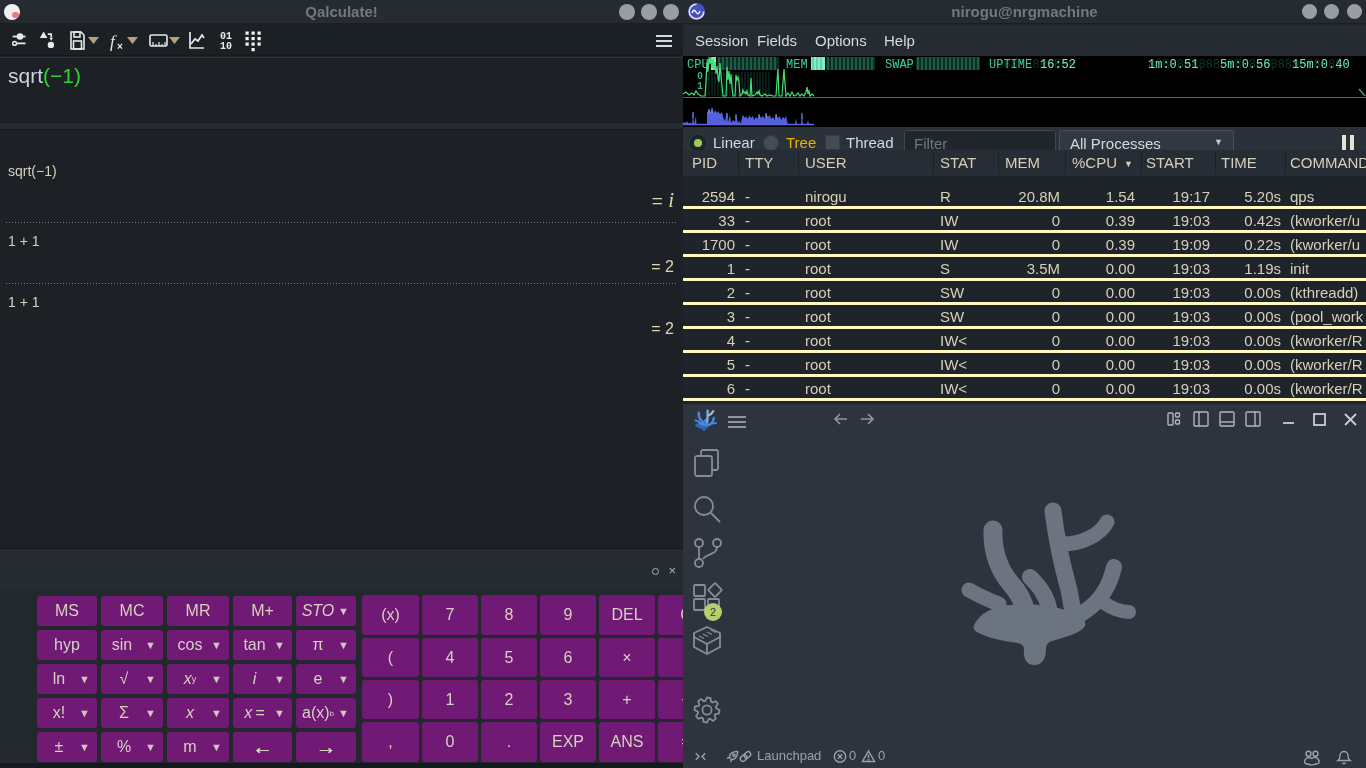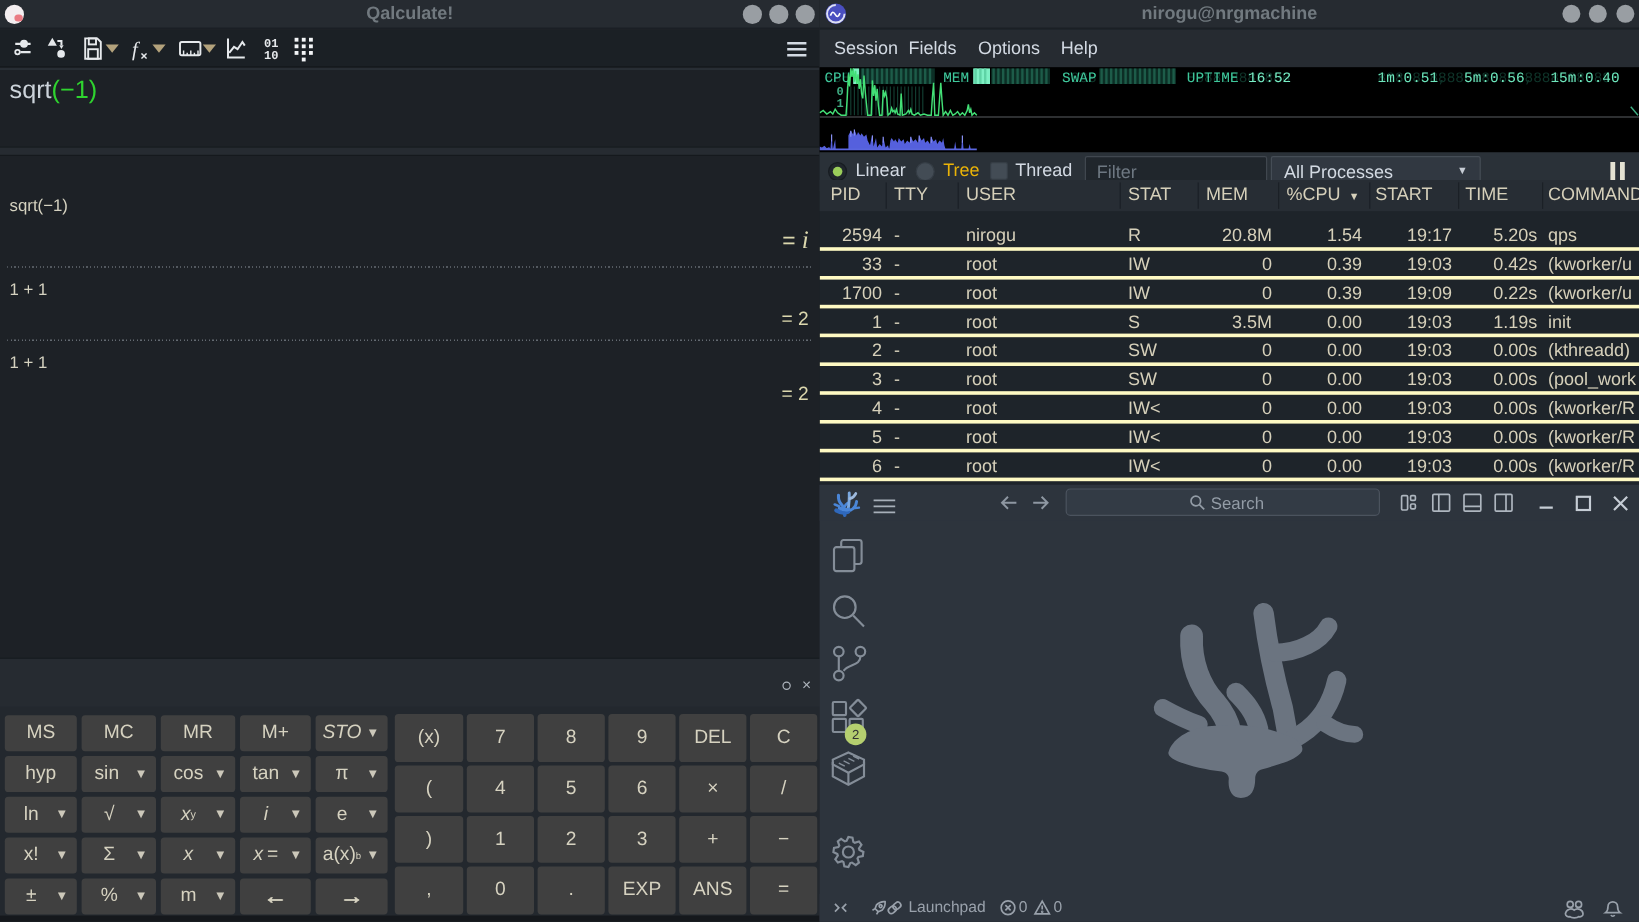--- a/index.html
+++ b/index.html
@@ -23,22 +23,22 @@
 
 #qhist { left:0; top:130px; width:683px; height:418px; background:#1d2126; }
 .hexpr { position:absolute; left:8px; font-size:14px; color:#d5d2c0; }
 .hres { position:absolute; right:9px; font-size:16px; color:#dcd8ae; }
 .hdot { position:absolute; left:6px; right:6px; height:1px;
   background-image:repeating-linear-gradient(90deg,#767d85 0 1px,transparent 1px 3px); }
 
 #qpad { left:0; top:548px; width:683px; height:220px; background:#23282e; border-top:1px solid #15191d; }
 #qpadhead { left:0; top:549px; width:683px; height:40px; background:#262b31; }
 #qpadhead .t { position:absolute; left:0; right:30px; top:16px; text-align:center; font-size:15px; color:#d3dae3; }
-.kb { position:absolute; background:#404040; border-radius:3px; color:#d6d2c0;
-  font-size:16px; display:flex; align-items:center; justify-content:center; }
+.kb { position:absolute; background:#701a75; border-radius:3px; color:#d6d2c0;
+  font-size:16px; display:flex; align-items:center; justify-content:center;margin-left:33px; }
 .kb .dd { position:absolute; right:7px; top:50%; margin-top:-6px; font-size:11px; color:#ccc8ba; }
 
 #qps { left:683px; top:0; width:683px; height:404px; background:#1e242a; }
 #qpsmenu { left:683px; top:25px; width:683px; height:31px; background:#262b31; }
 #qpsmenu span { font-size:15px; color:#d3dae3; margin-right:0; position:absolute; top:7px; }
 #qpsgraph { left:683px; top:56px; width:683px; height:71px; background:#000; }
 #qpsctrl { left:683px; top:127px; width:683px; height:32px; background:#2a3138; }
 #qpshead { left:683px; top:150px; width:683px; height:26px; background:#272d34; }
 #qpsrows { left:683px; top:185px; width:683px; height:219px; background:#1e242a; overflow:hidden; }
 .prow { position:relative; height:24px; border-bottom:3px solid #fef9c3; }
@@ -534,27 +534,20 @@
     </g>
   </svg>
 
   <svg width="60" height="24" style="position:absolute;left:150px;top:3px">
     <g stroke="#8e97a2" stroke-width="1.6" fill="none">
       <path d="M14 12 H2 M7 7 L2 12 L7 17"></path>
       <path d="M28 12 H40 M35 7 L40 12 L35 17"></path>
     </g>
   </svg>
 
-  <div style="position:absolute;left:205px;top:3px;width:262px;height:23px;background:#333b45;border:1px solid #4b535e;border-radius:4px">
-    <span style="position:absolute;left:120px;top:3px;font-size:14px;color:#939ca6">Search</span>
-    <svg width="14" height="14" style="position:absolute;left:102px;top:4px" viewBox="0 0 14 14">
-      <circle cx="5.5" cy="5.5" r="4" stroke="#939ca6" stroke-width="1.4" fill="none"></circle>
-      <line x1="8.5" y1="8.5" x2="12.5" y2="12.5" stroke="#939ca6" stroke-width="1.4"></line>
-    </svg>
-  </div>
 
   <svg width="200" height="24" style="position:absolute;left:483px;top:3px">
     <g stroke="#aeb6bf" stroke-width="1.4" fill="none">
 
       <rect x="2" y="6" width="5" height="12" rx="1"></rect>
       <rect x="9.5" y="6" width="4" height="4" rx="1"></rect>
       <rect x="9.5" y="13" width="4" height="4" rx="1"></rect>
 
       <rect x="28" y="5" width="14" height="14" rx="1"></rect>
         <line x1="33" y1="5" x2="33" y2="19"></line>

